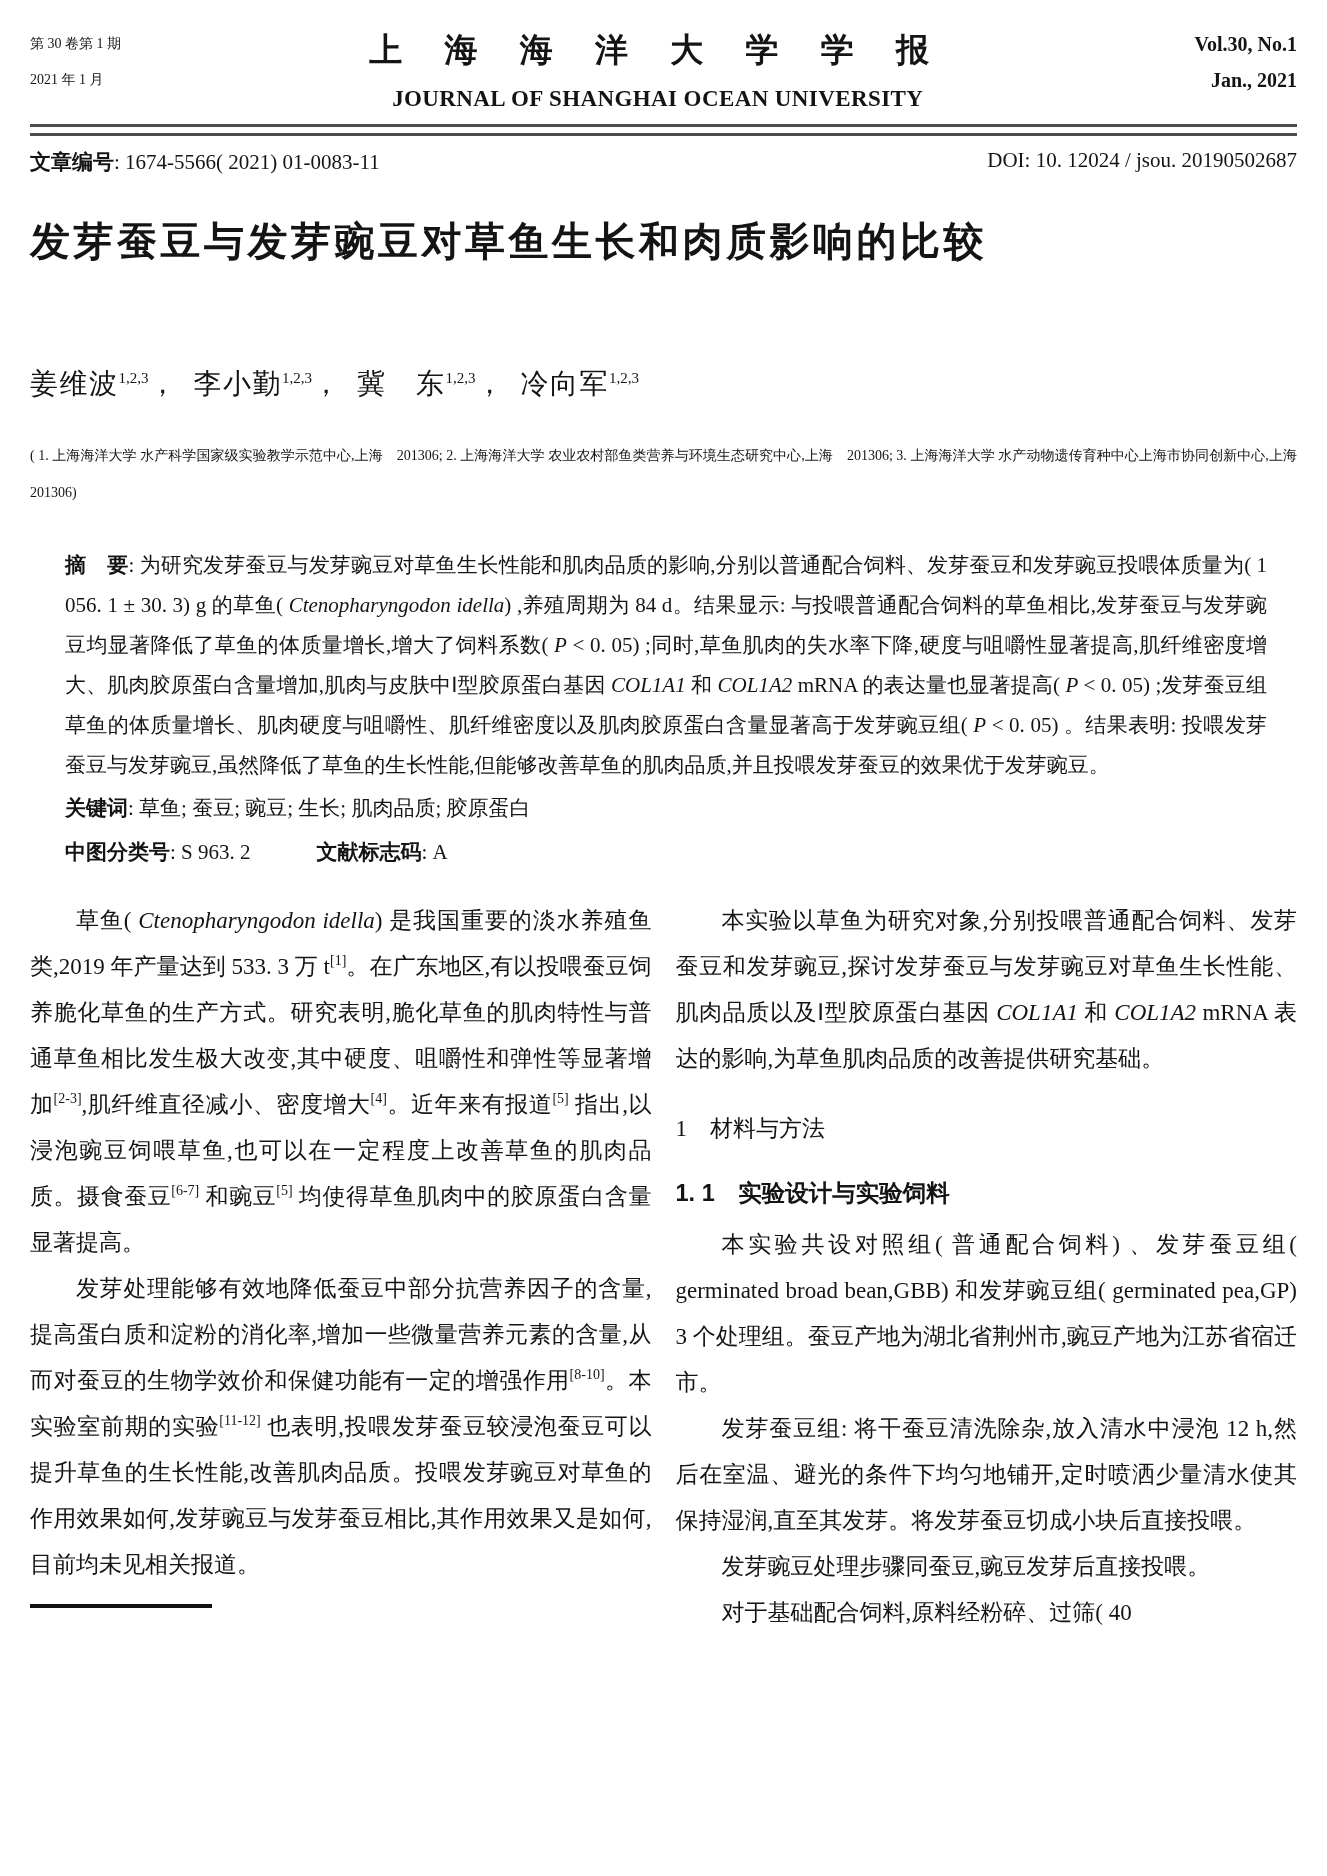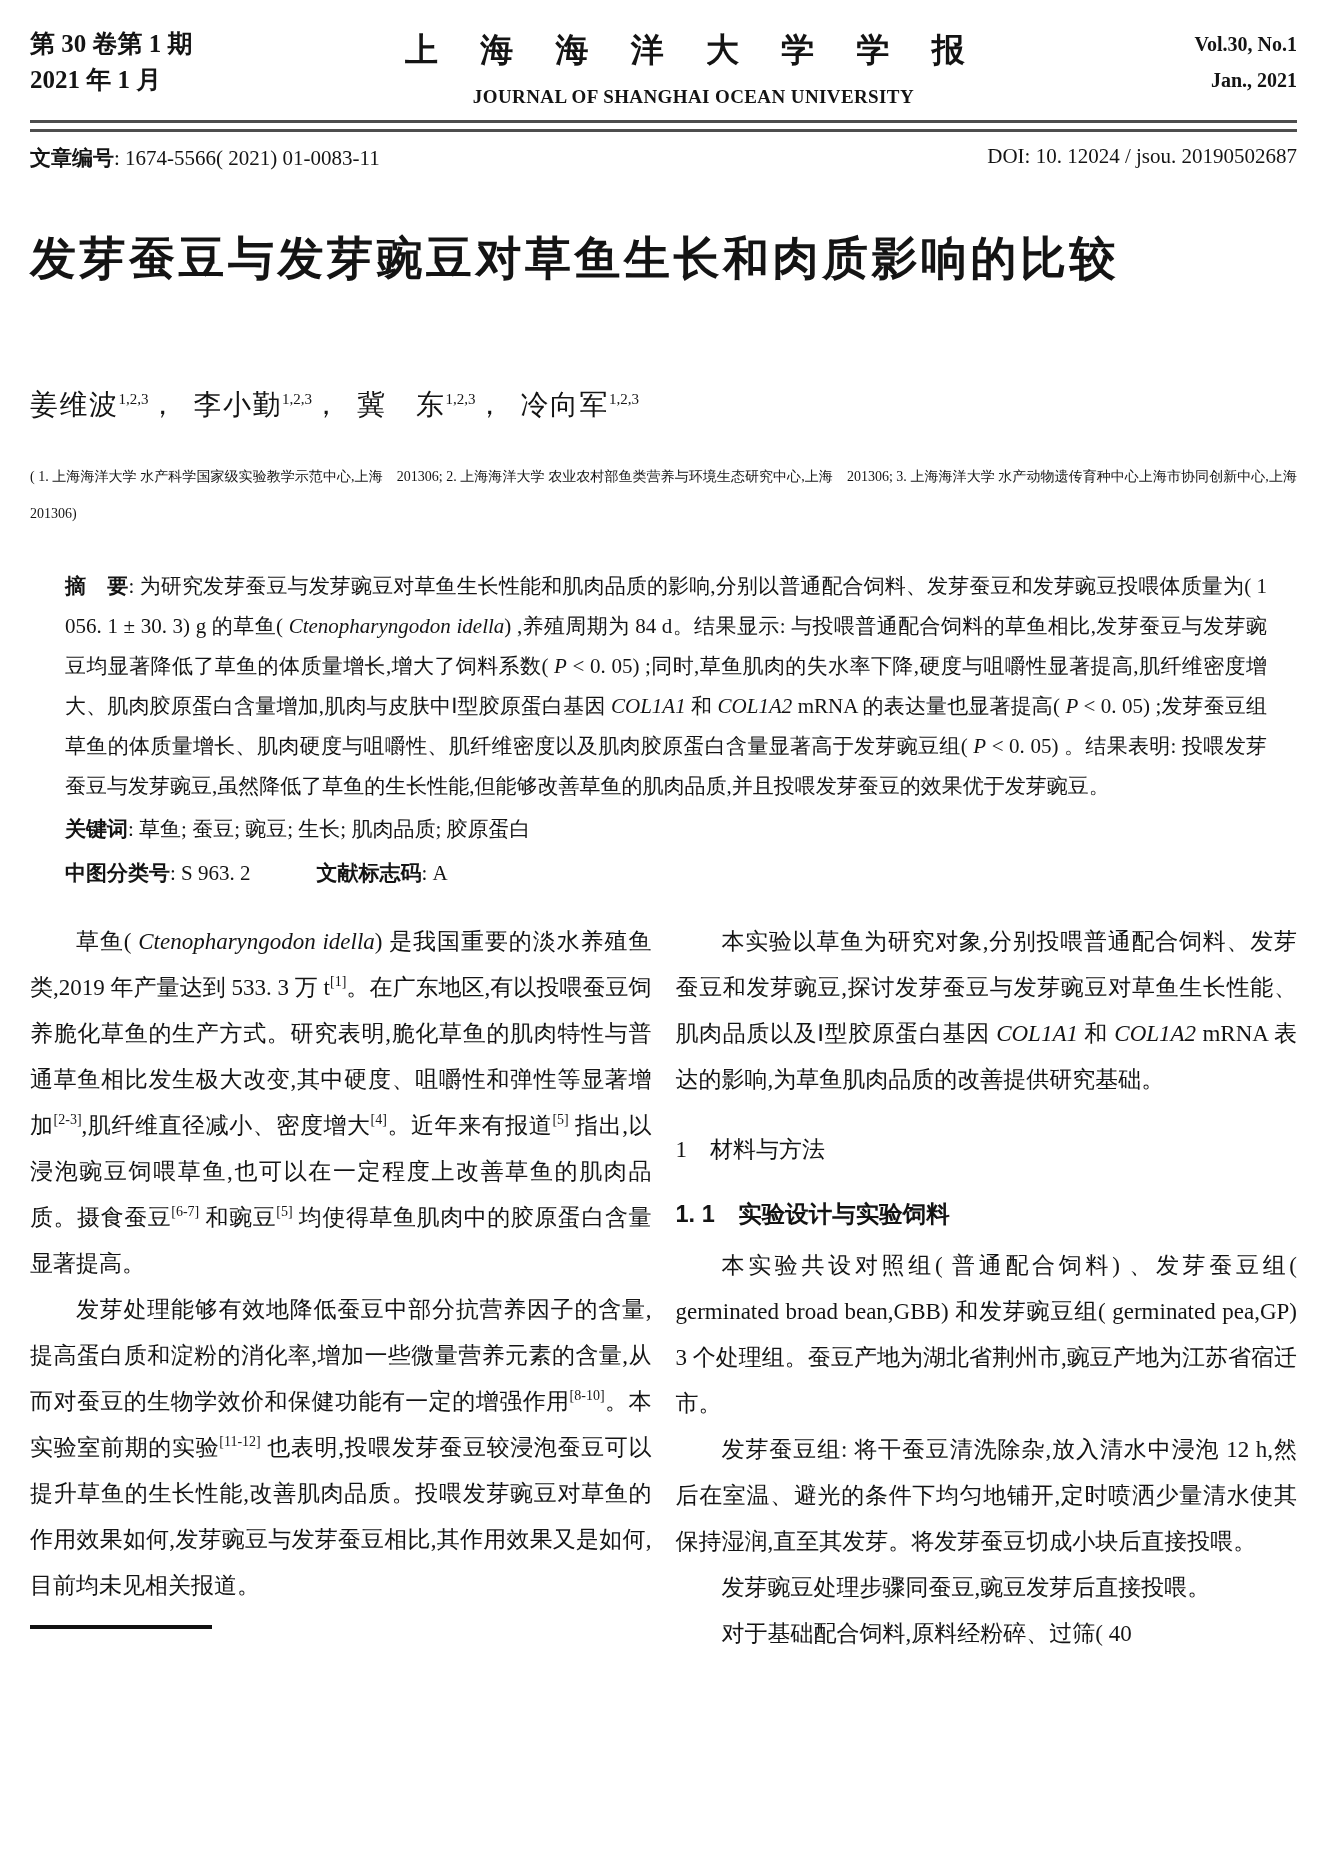--- a/index.html
+++ b/index.html
@@ -5,35 +5,35 @@
   html, body { margin: 0; padding: 0; }
   body {
     width: 1327px; height: 1876px; overflow: hidden;
     background: #ffffff; color: #141414;
     font-family: "Liberation Serif", serif;
   }
   .page { box-sizing: border-box; padding: 26px 30px 0 30px; }
 
   
   .hdr { display: flex; justify-content: space-between; align-items: flex-start; }
-  .hdr-left  { font-size: 25px; font-weight: 700; line-height: 36px; white-space: nowrap; }
+  .hdr-left  { font-size: 14px; font-weight: 400; line-height: 36px; white-space: nowrap; }
   .hdr-center { text-align: center; flex: 1; padding-top: 2px; }
   .jtitle-cn { font-size: 33px; font-weight: 700; letter-spacing: 17px; white-space: nowrap; }
-  .jtitle-en { font-size: 19px; font-weight: 700; margin-top: 13px; letter-spacing: 0.4px; white-space: nowrap; }
+  .jtitle-en { font-size: 23px; font-weight: 700; margin-top: 13px; letter-spacing: 0.4px; white-space: nowrap; }
   .hdr-right { font-size: 20px; font-weight: 700; line-height: 36px; text-align: right; white-space: nowrap; }
 
   .double-rule { margin-top: 12px; border-top: 3px solid #4d4d4d; border-bottom: 3px solid #4d4d4d; height: 6px; }
 
   
   .meta-row { display: flex; justify-content: space-between; margin-top: 12px; font-size: 21px; }
   .lbl { font-family: "Liberation Sans", sans-serif; font-weight: 700; }
 
   
-  .title { margin-top: 56px; font-family: "Liberation Sans", sans-serif; font-weight: 700;
-           font-size: 46px; letter-spacing: 3.5px; }
+  .title { margin-top: 38px; font-family: "Liberation Sans", sans-serif; font-weight: 700;
+           font-size: 40px; letter-spacing: 3.5px; }
   .authors { margin-top: 96px; font-size: 28px; letter-spacing: 1.5px; }
   .authors sup { font-size: 15px; letter-spacing: 0; }
   .affil { margin-top: 34px; font-size: 14px; line-height: 37px; text-align: justify; }
 
   
   .abstract-wrap { margin: 34px 30px 0 35px; font-size: 21px; line-height: 40px; }
   .abstract-text { text-align: justify; margin: 0; }
   .kw-line  { margin-top: 3px; }
   .clc-line { margin-top: 4px; }
   .clc-gap  { display: inline-block; width: 66px; }

